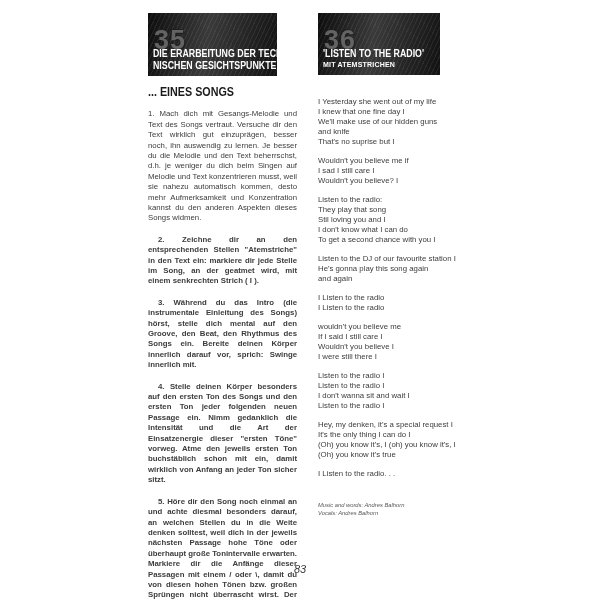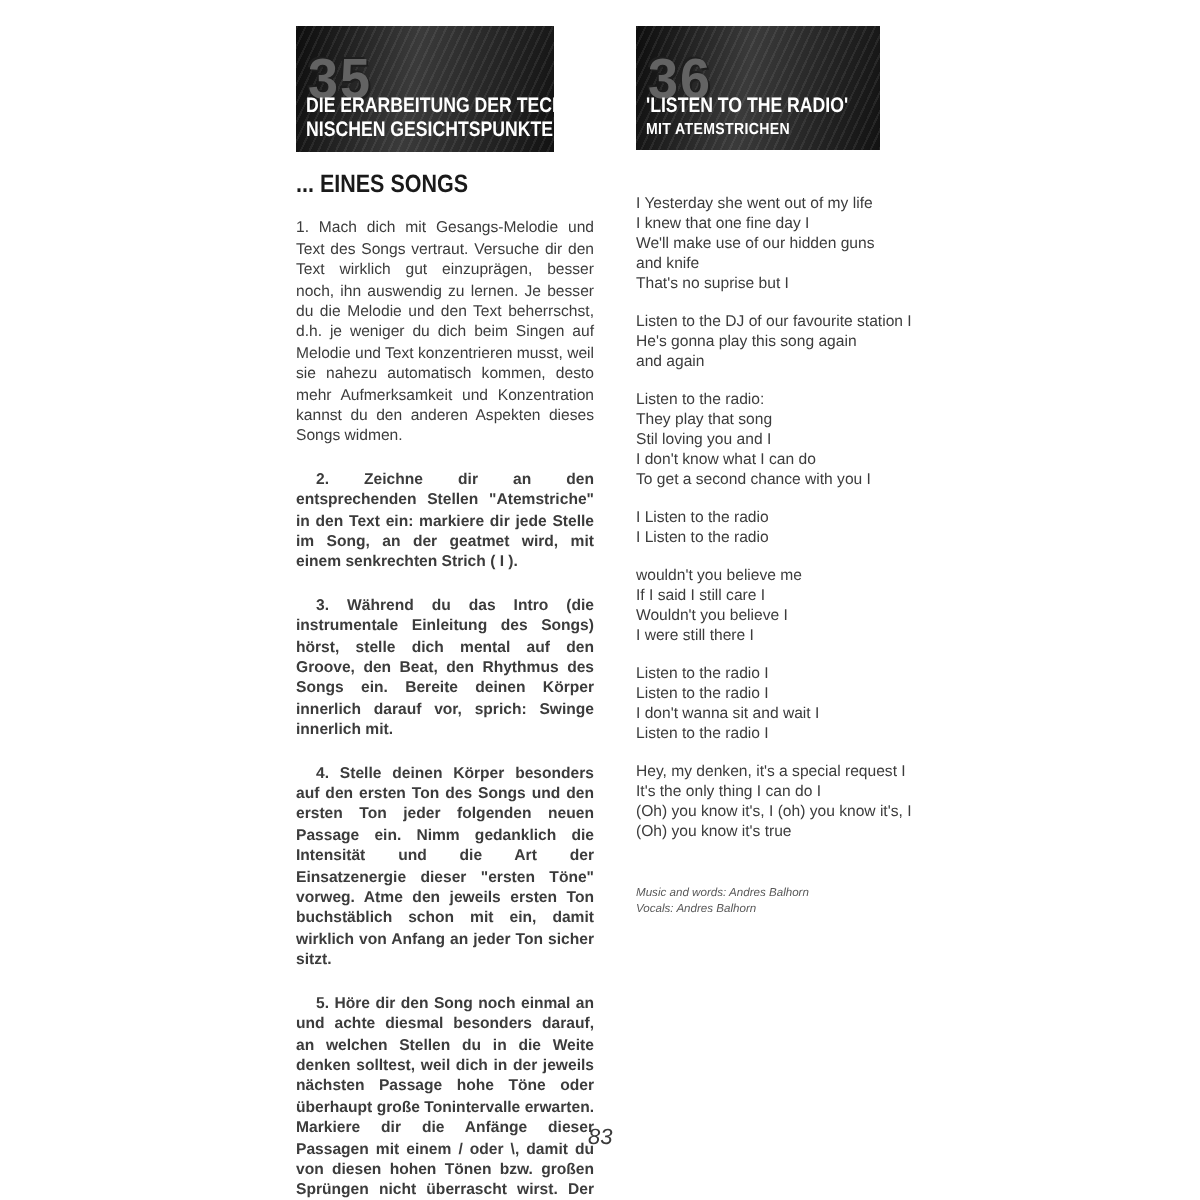--- a/index.html
+++ b/index.html
@@ -104,42 +104,46 @@
       <div class="chapter-title">'LISTEN TO THE RADIO'</div>
       <div class="chapter-subtitle">MIT ATEMSTRICHEN</div>
     </div>
 
     <div class="lyrics">
       <p class="stanza">I Yesterday she went out of my life
 I knew that one fine day I
 We'll make use of our hidden guns
 and knife
 That's no suprise but I</p>
-      <p class="stanza">Listen to the DJ of our favourite station I
-He's gonna play this song again
-and again</p>
+      <p class="stanza">Wouldn't you believe me if
+I sad I still care I
+Wouldn't you believe? I</p>
       <p class="stanza">Listen to the radio:
 They play that song
 Stil loving you and I
 I don't know what I can do
 To get a second chance with you I</p>
+      <p class="stanza">Listen to the DJ of our favourite station I
+He's gonna play this song again
+and again</p>
       <p class="stanza">I Listen to the radio
 I Listen to the radio</p>
       <p class="stanza">wouldn't you believe me
 If I said I still care I
 Wouldn't you believe I
 I were still there I</p>
       <p class="stanza">Listen to the radio I
 Listen to the radio I
 I don't wanna sit and wait I
 Listen to the radio I</p>
       <p class="stanza">Hey, my denken, it's a special request I
 It's the only thing I can do I
 (Oh) you know it's, I (oh) you know it's, I
 (Oh) you know it's true</p>
+      <p class="stanza">I Listen to the radio. . .</p>
     </div>
 
     <div class="credits">Music and words: Andres Balhorn
 Vocals: Andres Balhorn</div>
   </div>
 
   <div class="page-number">83</div>
 </div>
 
 </body></html>

